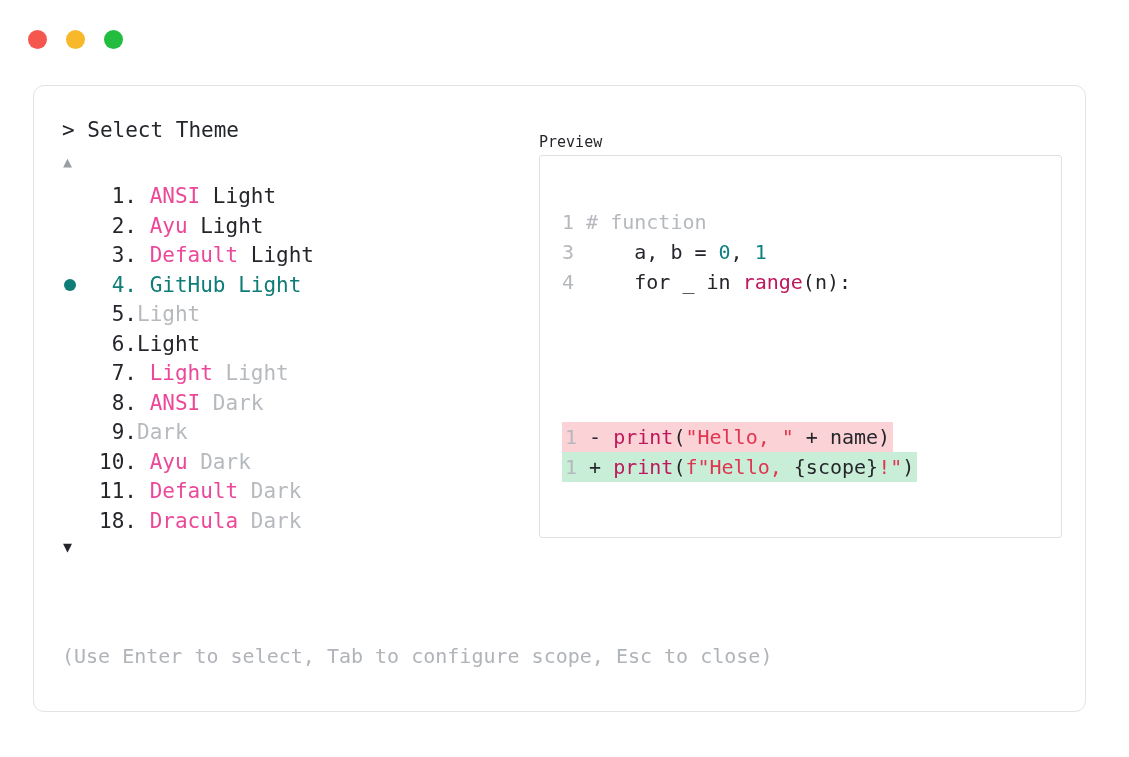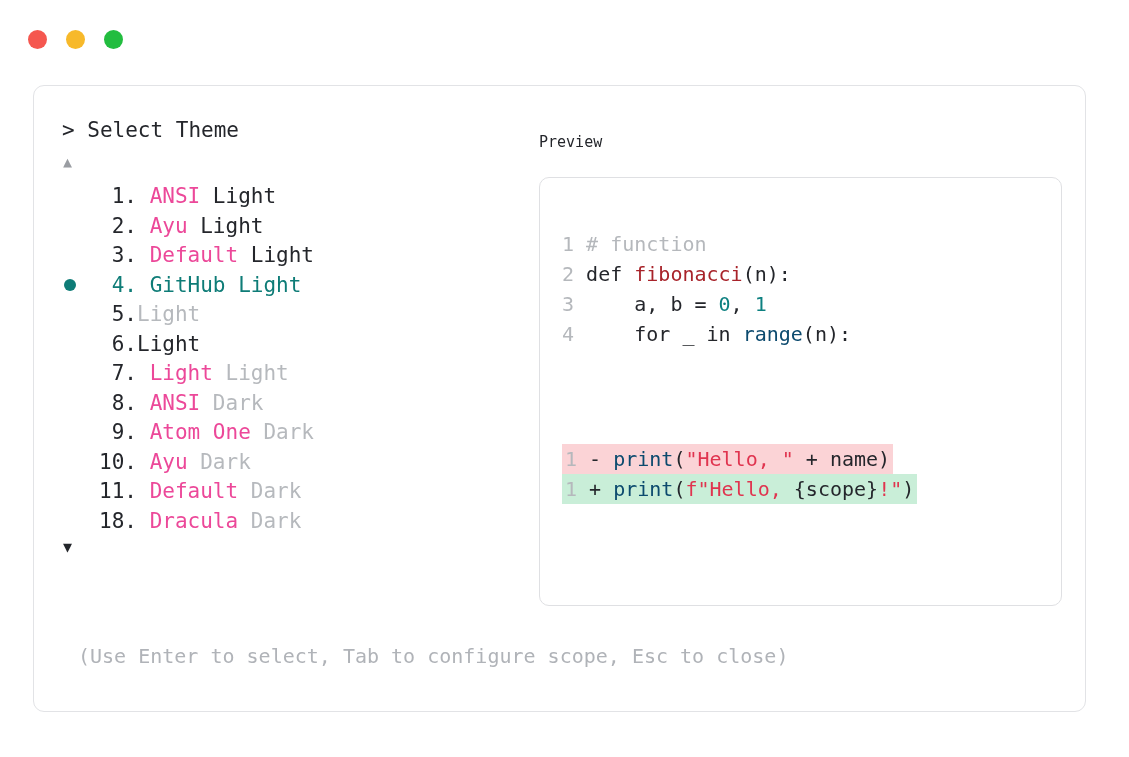--- a/index.html
+++ b/index.html
@@ -132,25 +132,24 @@
     top: 43px;
     width: 525px;
   }
   .preview-title {
     font-size: 15px;
     line-height: 26px;
     color: #24262b;
     white-space: pre;
   }
   .preview-panel {
-    margin-top: 22px;
     width: 523px;
-    height: 429px;
+    height: 383px;
     border: 1.6px solid #dfe0e3;
-    border-radius: 10px;
+    border-radius: 3px;
     box-sizing: border-box;
     background: #ffffff;
     position: relative;
     overflow: hidden;
   }
   .code-block {
     position: absolute;
     left: 22px;
     top: 51px;
     font-size: 20px;
@@ -160,21 +159,21 @@
   .gutter {
     color: #b5b8bc;
     white-space: pre;
   }
 
   
   .tok-comment { color: #b5b8bc; }
   .tok-plain   { color: #24262b; }
   .tok-fn      { color: #a8232a; }
   .tok-num     { color: #0d8080; }
-  .tok-builtin { color: #0c4a6e; }
+  .tok-builtin { color: #be185d; }
   .tok-str     { color: #e0344f; }
 
   
   .diff-block {
     position: absolute;
     left: 22px;
     top: 266px;
     font-size: 20px;
     line-height: 30px;
   }
@@ -189,21 +188,20 @@
 
   
   .footer-hint {
     position: absolute;
     left: 28px;
     bottom: 42px;
     font-size: 20px;
     line-height: 26px;
     color: #b0b3b8;
     white-space: pre;
-    margin-left: 16px;
   }
 </style>
 </head>
 <body>
 
 <div class="screen">
 
   <div class="titlebar">
     <span class="dot dot-red"></span>
     <span class="dot dot-yellow"></span>
@@ -219,36 +217,35 @@
 
       <div class="theme-list" id="theme-list">
           <div class="theme-row"><span class="bullet-cell"></span><span class="row-index"> 1.</span><span class="row-name"> ANSI </span><span class="row-suffix">Light</span></div>
           <div class="theme-row"><span class="bullet-cell"></span><span class="row-index"> 2.</span><span class="row-name"> Ayu </span><span class="row-suffix">Light</span></div>
           <div class="theme-row"><span class="bullet-cell"></span><span class="row-index"> 3.</span><span class="row-name"> Default </span><span class="row-suffix">Light</span></div>
           <div class="theme-row selected"><span class="bullet-cell"><span class="bullet-dot"></span></span><span class="row-index"> 4.</span><span class="row-name"> GitHub </span><span class="row-suffix">Light</span></div>
           <div class="theme-row"><span class="bullet-cell"></span><span class="row-index"> 5.</span><span class="row-suffix dim">Light</span></div>
           <div class="theme-row"><span class="bullet-cell"></span><span class="row-index"> 6.</span><span class="row-suffix">Light</span></div>
           <div class="theme-row"><span class="bullet-cell"></span><span class="row-index"> 7.</span><span class="row-name"> Light </span><span class="row-suffix dim">Light</span></div>
           <div class="theme-row"><span class="bullet-cell"></span><span class="row-index"> 8.</span><span class="row-name"> ANSI </span><span class="row-suffix dim">Dark</span></div>
-          <div class="theme-row"><span class="bullet-cell"></span><span class="row-index"> 9.</span><span class="row-name"> Atom One </span><span class="row-suffix dim">Dark</span></div>
+          <div class="theme-row"><span class="bullet-cell"></span><span class="row-index"> 9.</span><span class="row-suffix dim">Dark</span></div>
           <div class="theme-row"><span class="bullet-cell"></span><span class="row-index">10.</span><span class="row-name"> Ayu </span><span class="row-suffix dim">Dark</span></div>
           <div class="theme-row"><span class="bullet-cell"></span><span class="row-index">11.</span><span class="row-name"> Default </span><span class="row-suffix dim">Dark</span></div>
           <div class="theme-row"><span class="bullet-cell"></span><span class="row-index">18.</span><span class="row-name"> Dracula </span><span class="row-suffix dim">Dark</span></div>
         </div>
 
       <div class="scroll-arrow down">▼</div>
     </div>
 
     <div class="right-col">
       <div class="preview-title">Preview</div>
 
       <div class="preview-panel">
         <div class="code-block" id="code-block">
             <div class="code-line"><span class="gutter">1 </span><span class="tok-comment"># function</span></div>
-            <div class="code-line"><span class="gutter">2 </span><span class="tok-plain">def </span><span class="tok-fn">fibonacci</span><span class="tok-plain">(n):</span></div>
             <div class="code-line"><span class="gutter">3 </span><span class="tok-plain">    a, b = </span><span class="tok-num">0</span><span class="tok-plain">, </span><span class="tok-num">1</span></div>
             <div class="code-line"><span class="gutter">4 </span><span class="tok-plain">    for _ in </span><span class="tok-builtin">range</span><span class="tok-plain">(n):</span></div>
           </div>
         <div class="diff-block" id="diff-block">
             <div><span class="diff-line diff-del"><span class="gutter">1 </span><span class="diff-marker">- </span><span class="tok-builtin">print</span><span class="tok-plain">(</span><span class="tok-str">"Hello, "</span><span class="tok-plain"> + name)</span></span></div>
             <div><span class="diff-line diff-add"><span class="gutter">1 </span><span class="diff-marker">+ </span><span class="tok-builtin">print</span><span class="tok-plain">(</span><span class="tok-str">f"Hello, </span><span class="tok-plain">{scope}</span><span class="tok-str">!"</span><span class="tok-plain">)</span></span></div>
           </div>
       </div>
     </div>
 

